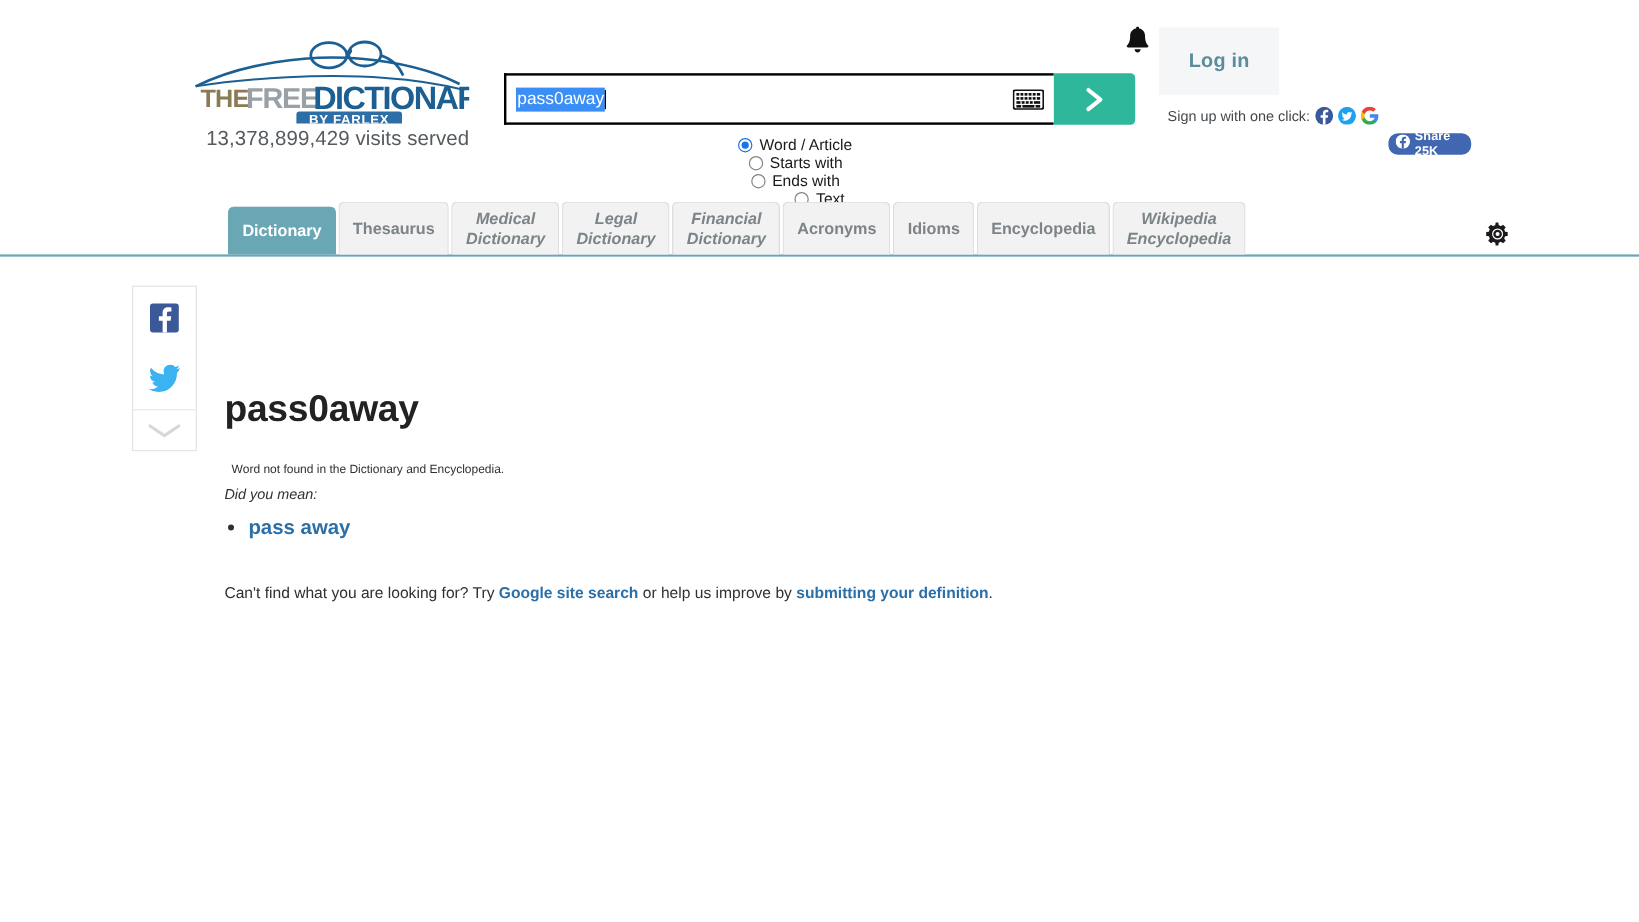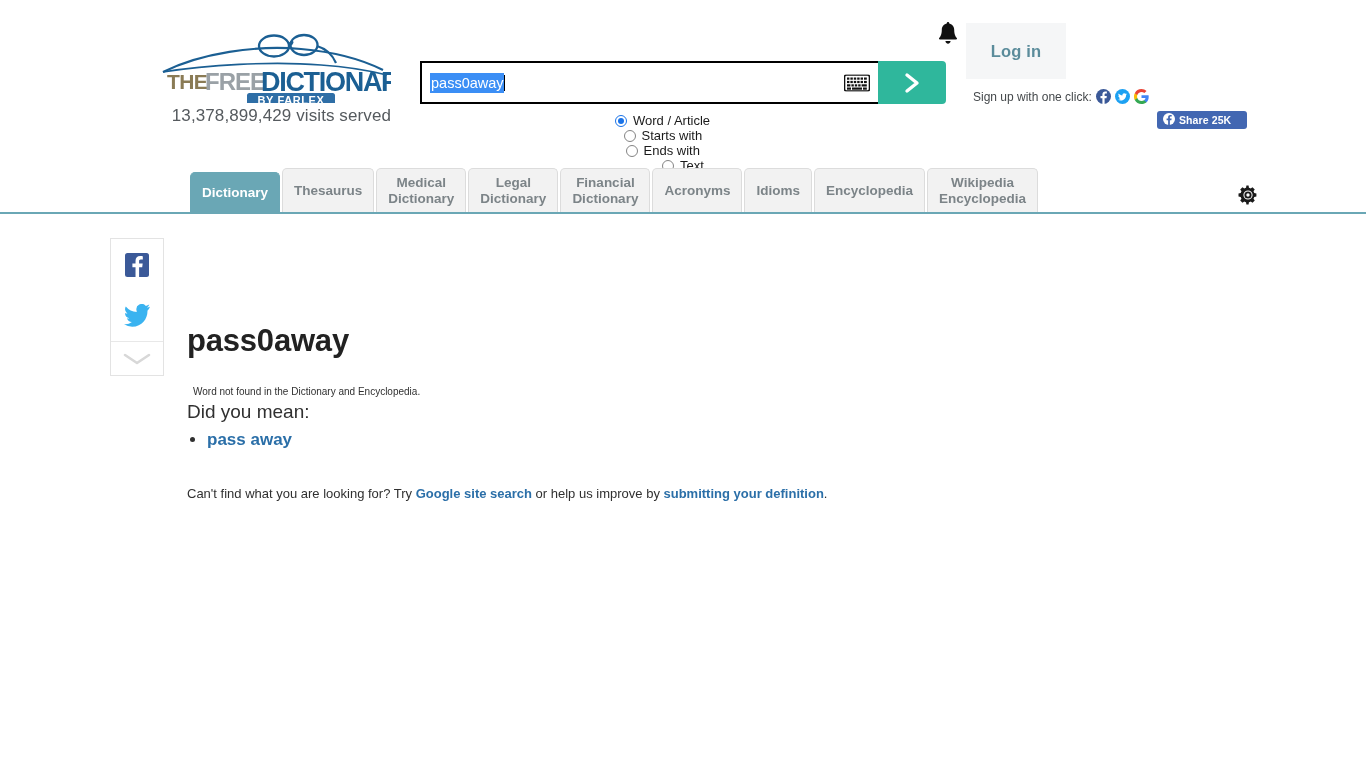--- a/index.html
+++ b/index.html
@@ -168,24 +168,24 @@
     color: #44484b;
     white-space: nowrap;
   }
   .oneclick .soc { margin-left: 4px; display: inline-flex; }
   .soc svg { display:block; }
 
   .share-btn {
     position: absolute;
     left: 1157px;
     top: 111px;
-    width: 90px;
+    width: 69px;
     height: 18px;
     background: #4267b2;
-    border-radius: 3px;
+    border-radius: 8px;
     display: flex;
     align-items: center;
     gap: 4px;
     padding-left: 6px;
     cursor: pointer;
   }
   .share-btn .lbl {
     font-size: 10.5px;
     font-weight: bold;
     color: #fff;
@@ -218,21 +218,21 @@
     text-align: center;
     line-height: 16px;
     padding: 7px 11px;
     height: 44px;
     display: flex;
     align-items: center;
     justify-content: center;
     cursor: pointer;
     white-space: pre-line;
   }
-  .tab.two-line { padding-top: 6px; padding-bottom: 6px; }
+  .tab.two-line { padding-top: 6px; padding-bottom: 6px; font-style: italic; }
   .tab.active {
     background: #6aa7b5;
     border-color: #6aa7b5;
     color: #ffffff;
     height: 40px;
   }
   .gear {
     position: absolute;
     right: 108px;
     bottom: 7px;
@@ -286,21 +286,21 @@
     letter-spacing: -0.2px;
     margin: 0 0 24px 0;
     line-height: 34px;
   }
   .notfound {
     font-size: 10px;
     color: #303030;
     line-height: 20px;
     margin-left: 6px;
   }
-  .didyou { font-size: 19px; color: #303030; line-height: 20px; }
+  .didyou { font-size: 12px; color: #303030; line-height: 20px; font-style: italic; }
   .suggest-list {
     margin: 8px 0 0 0;
     padding-left: 20px;
   }
   .suggest-list li {
     font-size: 17px;
     line-height: 20px;
     color: #303030;
   }
   .suggest-link {

